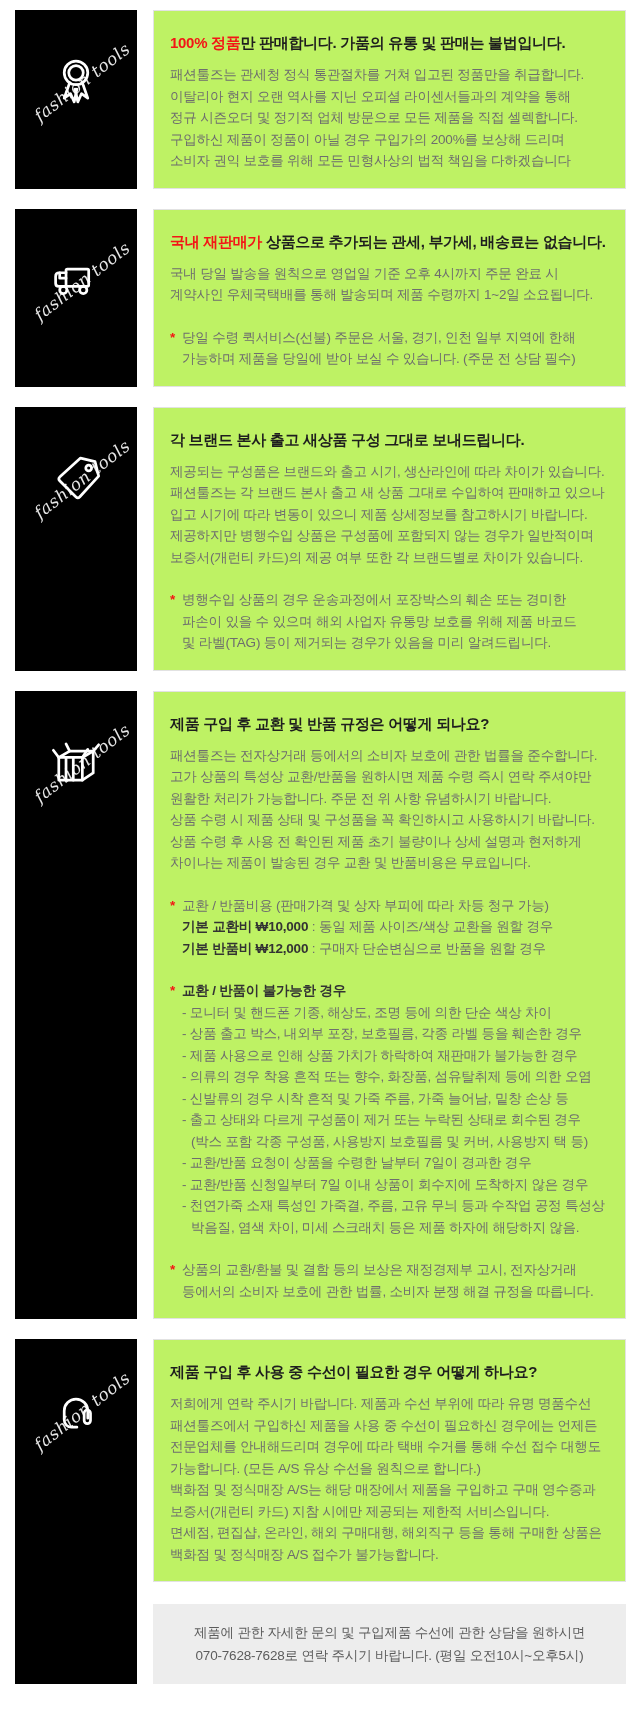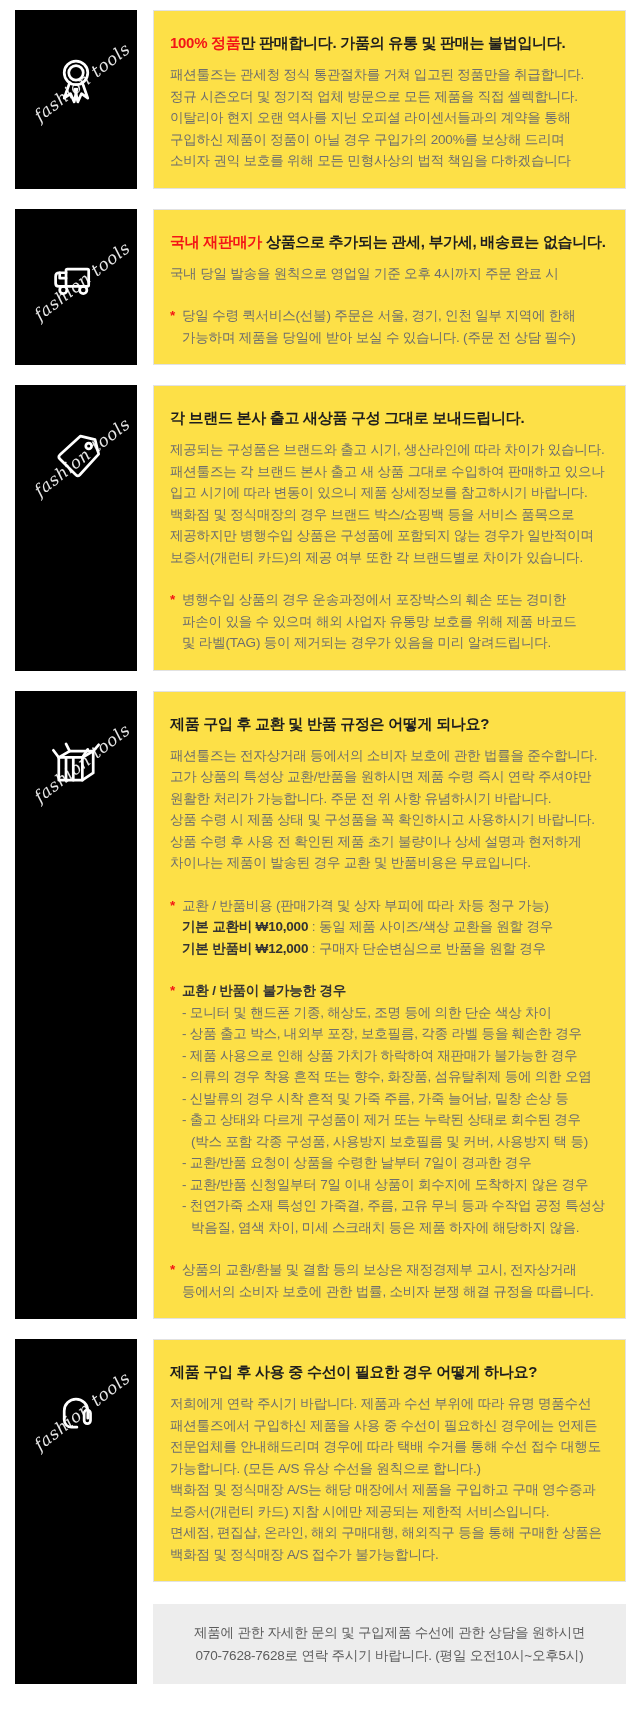--- a/index.html
+++ b/index.html
@@ -6,21 +6,21 @@
   body { width:640px; font-family:"Liberation Sans","DejaVu Sans",sans-serif; -webkit-font-smoothing:antialiased; }
   .page { padding:10px 14px 12px 15px; }
   .row { display:flex; gap:16px; margin-bottom:20px; align-items:stretch; }
   .icon-box { width:122px; flex:0 0 122px; background:#000; position:relative; overflow:hidden; }
   .script { position:absolute; left:-8px; top:62px; width:150px; transform:rotate(-38deg);
             font-family:"DejaVu Serif","Liberation Serif",serif; font-style:italic;
             font-size:17px; color:#e6e6e6; letter-spacing:.5px; text-align:center; white-space:nowrap; }
   .ic { position:absolute; top:42px; left:50%; transform:translateX(-50%); width:58px; height:58px; }
   .ic path,.ic rect,.ic circle { fill:none; stroke:#fff; stroke-width:3; stroke-linecap:round; stroke-linejoin:round; }
   .col { flex:1; display:flex; flex-direction:column; gap:22px; }
-  .info-box { flex:1; background:#fde047; border:1px solid #e2e2e2; padding:21px 15px 16px 16px; }
+  .info-box { flex:1; background:#bef264; border:1px solid #e2e2e2; padding:21px 15px 16px 16px; }
   .ttl { margin:0 0 11px 0; font-size:15px; line-height:21px; font-weight:bold; color:#1e1e1e; letter-spacing:-0.3px; }
   .ttl .red { color:#f31616; }
   .blk { margin:0 0 21px 0; font-size:13.5px; line-height:21.5px; color:#6e6e6e; letter-spacing:-0.2px; }
   .blk:last-child { margin-bottom:0; }
   .note { position:relative; padding-left:12px; }
   .star { position:absolute; left:0; top:0; color:#f31616; font-weight:bold; }
   .bld { font-weight:bold; color:#333; }
   .cont { padding-left:9px; }
   .contact { background:#ededed; text-align:center; padding:17px 18px; font-size:13.5px;
              line-height:23px; color:#5c5c5c; letter-spacing:-0.2px; }
@@ -37,22 +37,22 @@
         <circle cx="32" cy="23" r="13"></circle>
           <circle cx="32" cy="23" r="8"></circle>
         <path d="M25 34 L19 51 L26 46 L30 55 L33 41"></path>
         <path d="M39 34 L45 51 L38 46 L34 55 L31 41"></path>
       </svg>
     </div>
     <div class="info-box">
       <h3 class="ttl"><span class="red">100% 정품</span><span>만 판매합니다. 가품의 유통 및 판매는 불법입니다.</span></h3>
       <div class="blk">
         <div>패션툴즈는 관세청 정식 통관절차를 거쳐 입고된 정품만을 취급합니다.</div>
+        <div>이탈리아 현지 오랜 역사를 지닌 오피셜 라이센서들과의 계약을 통해</div>
         <div>정규 시즌오더 및 정기적 업체 방문으로 모든 제품을 직접 셀렉합니다.</div>
-        <div>이탈리아 현지 오랜 역사를 지닌 오피셜 라이센서들과의 계약을 통해</div>
         <div>구입하신 제품이 정품이 아닐 경우 구입가의 200%를 보상해 드리며</div>
         <div>소비자 권익 보호를 위해 모든 민형사상의 법적 책임을 다하겠습니다</div>
       </div>
     </div>
   </section>
 
   <section class="row">
     <div class="icon-box">
       <div class="script">fashion tools</div>
       <svg class="ic" viewBox="0 0 64 64">
@@ -60,20 +60,21 @@
         <path d="M14 24 v6 h7"></path>
         <rect x="21" y="20" width="25" height="19" rx="1.5"></rect>
         <circle cx="18" cy="43" r="4"></circle>
         <circle cx="40" cy="43" r="4"></circle>
       </svg>
     </div>
     <div class="info-box">
       <h3 class="ttl"><span class="red">국내 재판매가</span><span> 상품으로 추가되는 관세, 부가세, 배송료는 없습니다.</span></h3>
       <div class="blk">
         <div>국내 당일 발송을 원칙으로 영업일 기준 오후 4시까지 주문 완료 시</div>
+        <div>계약사인 우체국택배를 통해 발송되며 제품 수령까지 1~2일 소요됩니다.</div>
       </div>
       <div class="blk note">
         <span class="star">*</span>
         <div>당일 수령 퀵서비스(선불) 주문은 서울, 경기, 인천 일부 지역에 한해</div>
         <div>가능하며 제품을 당일에 받아 보실 수 있습니다. (주문 전 상담 필수)</div>
       </div>
     </div>
   </section>
 
   <section class="row">
@@ -83,21 +84,20 @@
         <path d="M37 10 L53 14 L57 30 L36 53 Q34 55 32 53 L14 35 Q12 33 14 31 Z"></path>
         <circle cx="46" cy="21" r="3.2"></circle>
       </svg>
     </div>
     <div class="info-box">
       <h3 class="ttl"><span class="red"></span><span>각 브랜드 본사 출고 새상품 구성 그대로 보내드립니다.</span></h3>
       <div class="blk">
         <div>제공되는 구성품은 브랜드와 출고 시기, 생산라인에 따라 차이가 있습니다.</div>
         <div>패션툴즈는 각 브랜드 본사 출고 새 상품 그대로 수입하여 판매하고 있으나</div>
         <div>입고 시기에 따라 변동이 있으니 제품 상세정보를 참고하시기 바랍니다.</div>
-        <div>백화점 및 정식매장의 경우 브랜드 박스/쇼핑백 등을 서비스 품목으로</div>
         <div>제공하지만 병행수입 상품은 구성품에 포함되지 않는 경우가 일반적이며</div>
         <div>보증서(개런티 카드)의 제공 여부 또한 각 브랜드별로 차이가 있습니다.</div>
       </div>
       <div class="blk note">
         <span class="star">*</span>
         <div>병행수입 상품의 경우 운송과정에서 포장박스의 훼손 또는 경미한</div>
         <div>파손이 있을 수 있으며 해외 사업자 유통망 보호를 위해 제품 바코드</div>
         <div>및 라벨(TAG) 등이 제거되는 경우가 있음을 미리 알려드립니다.</div>
       </div>
     </div>

